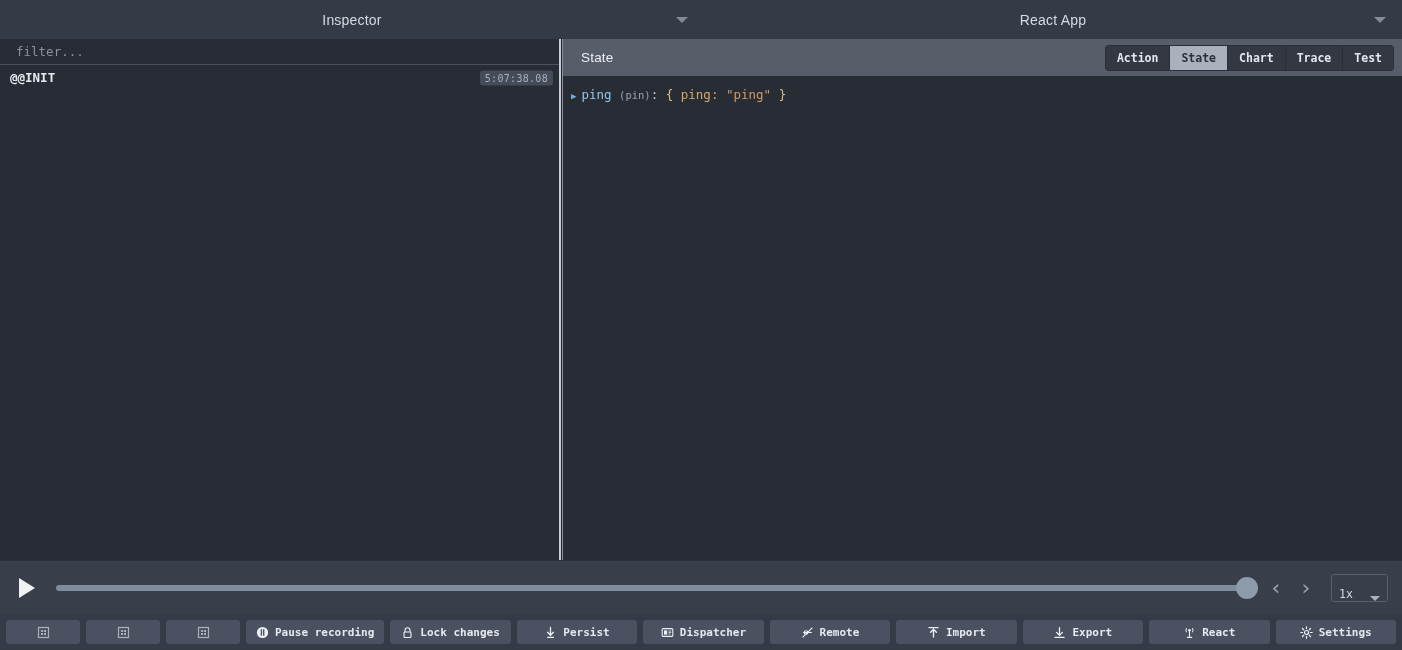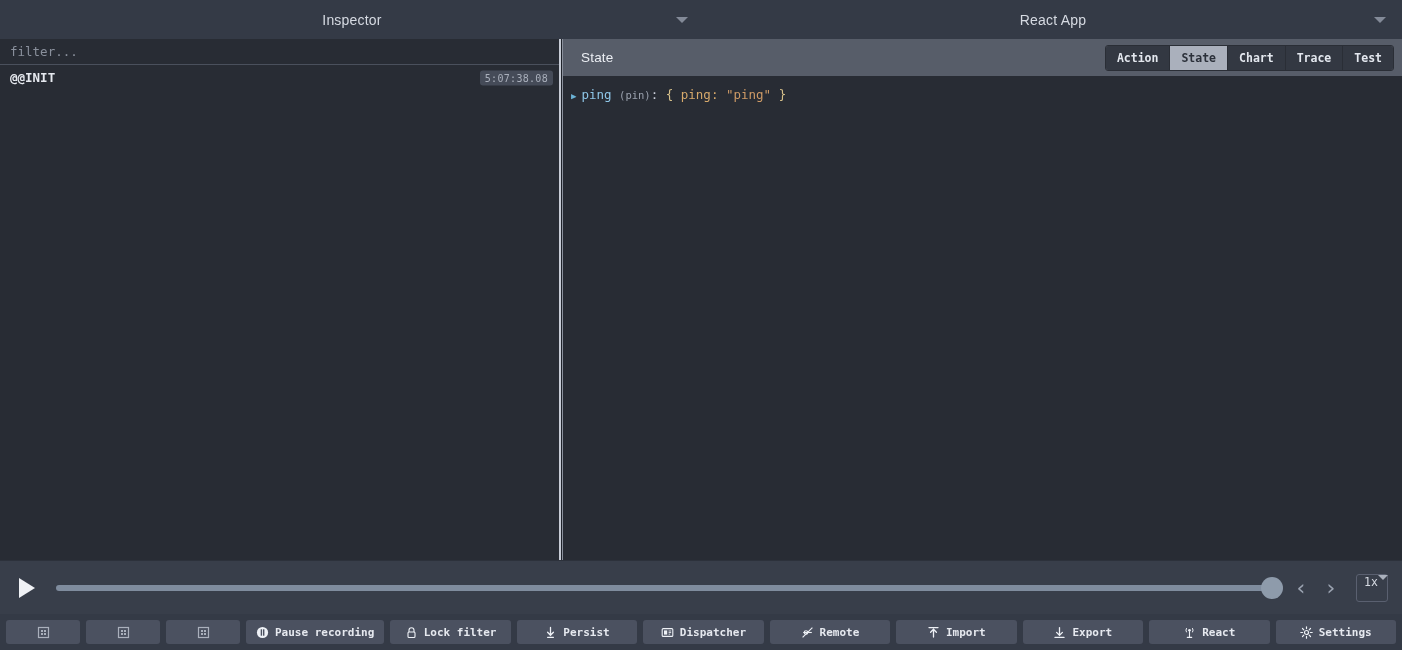--- a/index.html
+++ b/index.html
@@ -64,21 +64,21 @@
     border-bottom: 1px solid #4a505c;
     display: flex; align-items: center;
     background: #282c34;
   }
   .filter-input {
     width: 100%; height: 100%;
     background: transparent; border: 0; outline: none;
     color: #c7ccd6;
     font-family: "DejaVu Sans Mono", monospace;
     font-size: 12.5px;
-    padding: 0 10px;
+    padding: 0 16px;
   }
   .filter-input::placeholder { color: #8a909c; }
   .actions-list { flex: 1; overflow: hidden; }
   .action-row {
     position: relative;
     height: 26px;
     display: flex; align-items: center;
     padding: 0 10px;
     cursor: pointer;
     border-bottom: 1px solid transparent;
@@ -240,25 +240,25 @@
     width: 30px; height: 30px;
     display: flex; align-items: center; justify-content: center;
     color: #9aa2b0;
     font-size: 22px;
     cursor: pointer;
     font-family: "DejaVu Sans", sans-serif;
     flex: 0 0 auto;
   }
   .speed-select {
     margin-left: 10px;
-    width: 32px; height: 28px;
+    width: 57px; height: 28px;
     background: #383e4a;
     border: 1px solid #5a6070;
     border-radius: 3px;
-    display: flex; align-items: flex-start; justify-content: space-between;
+    display: flex; align-items: flex-end; justify-content: space-between;
     padding: 0 7px;
     cursor: pointer;
     flex: 0 0 auto;
   }
   .speed-label {
     font-family: "DejaVu Sans Mono", monospace;
     font-size: 11.5px;
     color: #d6dae2;
   }
   .speed-caret {
@@ -428,21 +428,21 @@
       <span>Pause recording</span>
     </button>
 
     <button class="tb-btn grow">
       <span class="tb-ico">
         <svg width="13" height="13" viewBox="0 0 13 13">
           <path d="M4 6V4.3a2.5 2.5 0 0 1 5 0V6" fill="none" stroke="#eef1f6" stroke-width="1.1"></path>
           <rect x="3" y="6" width="7" height="5.5" rx="1" fill="none" stroke="#eef1f6" stroke-width="1.1"></rect>
         </svg>
       </span>
-      <span>Lock filter</span>
+      <span>Lock changes</span>
     </button>
 
     <button class="tb-btn grow">
       <span class="tb-ico">
         <svg width="13" height="13" viewBox="0 0 13 13">
           <path d="M6.5 1.5v6.5M3.6 6.3l2.9 3 2.9-3M3.6 11.3h5.8" fill="none" stroke="#eef1f6" stroke-width="1.3" stroke-linecap="round"></path>
         </svg>
       </span>
       <span>Persist</span>
     </button>

